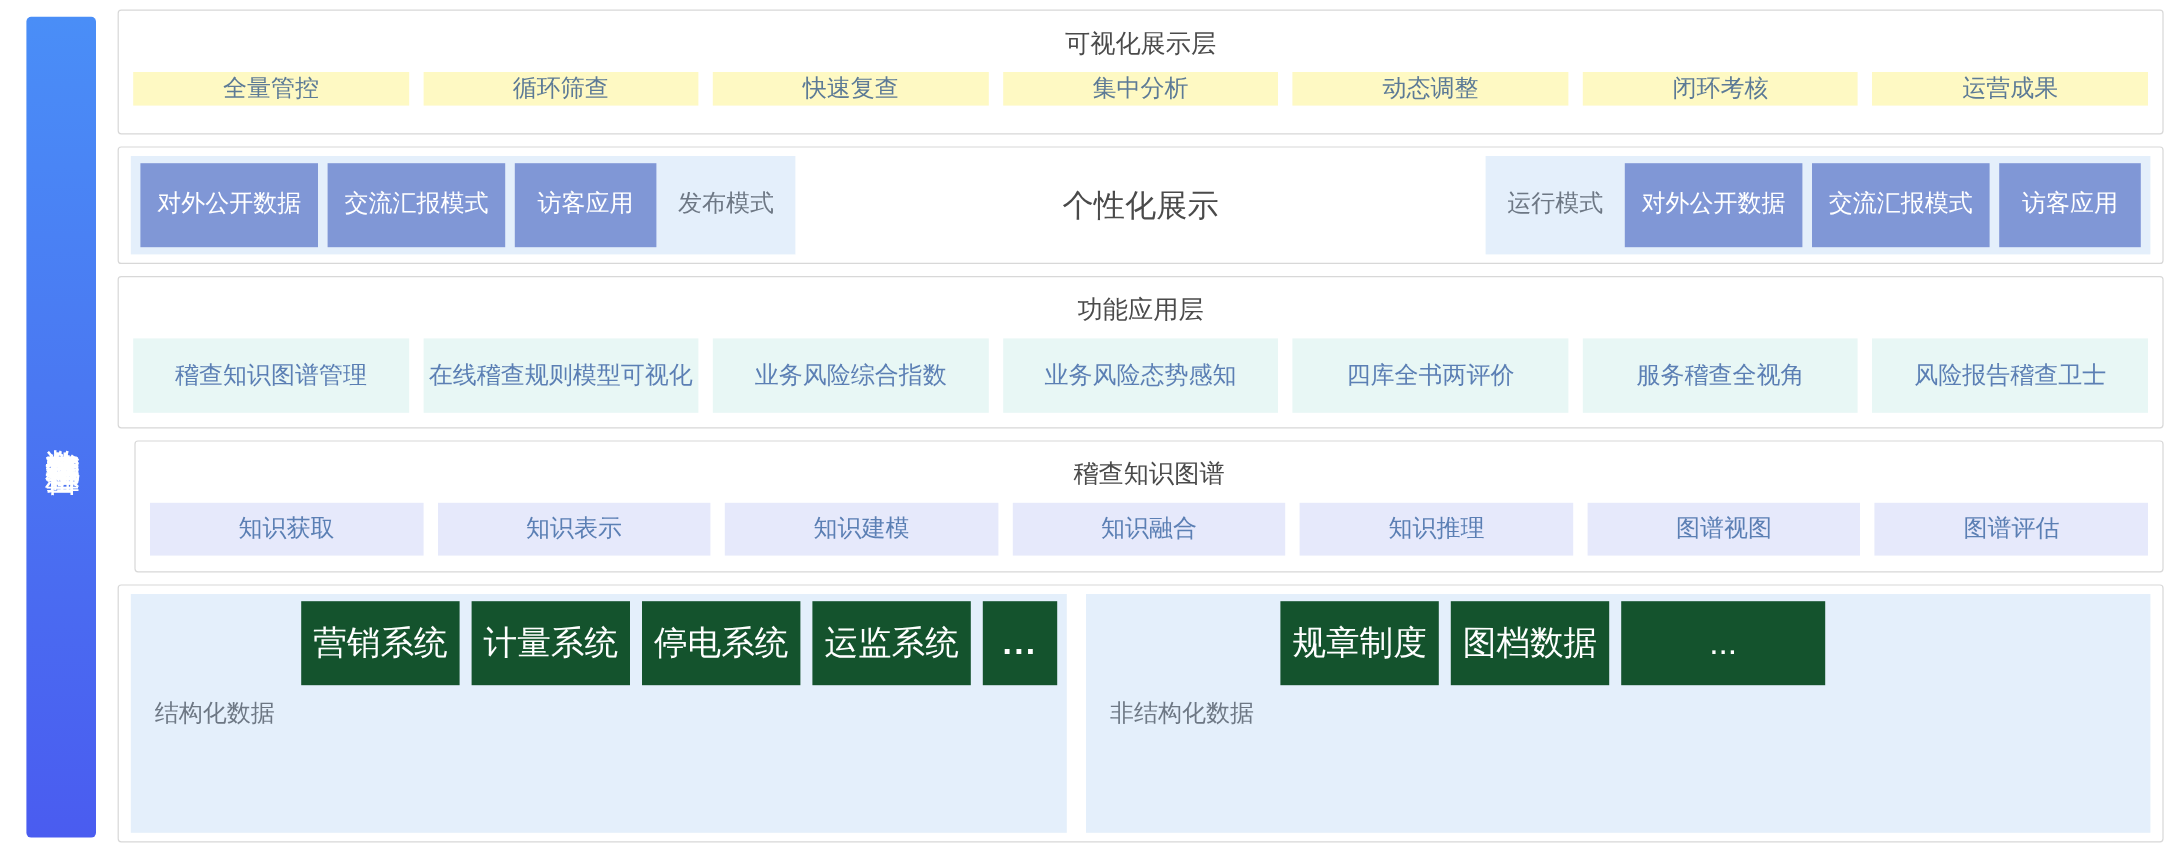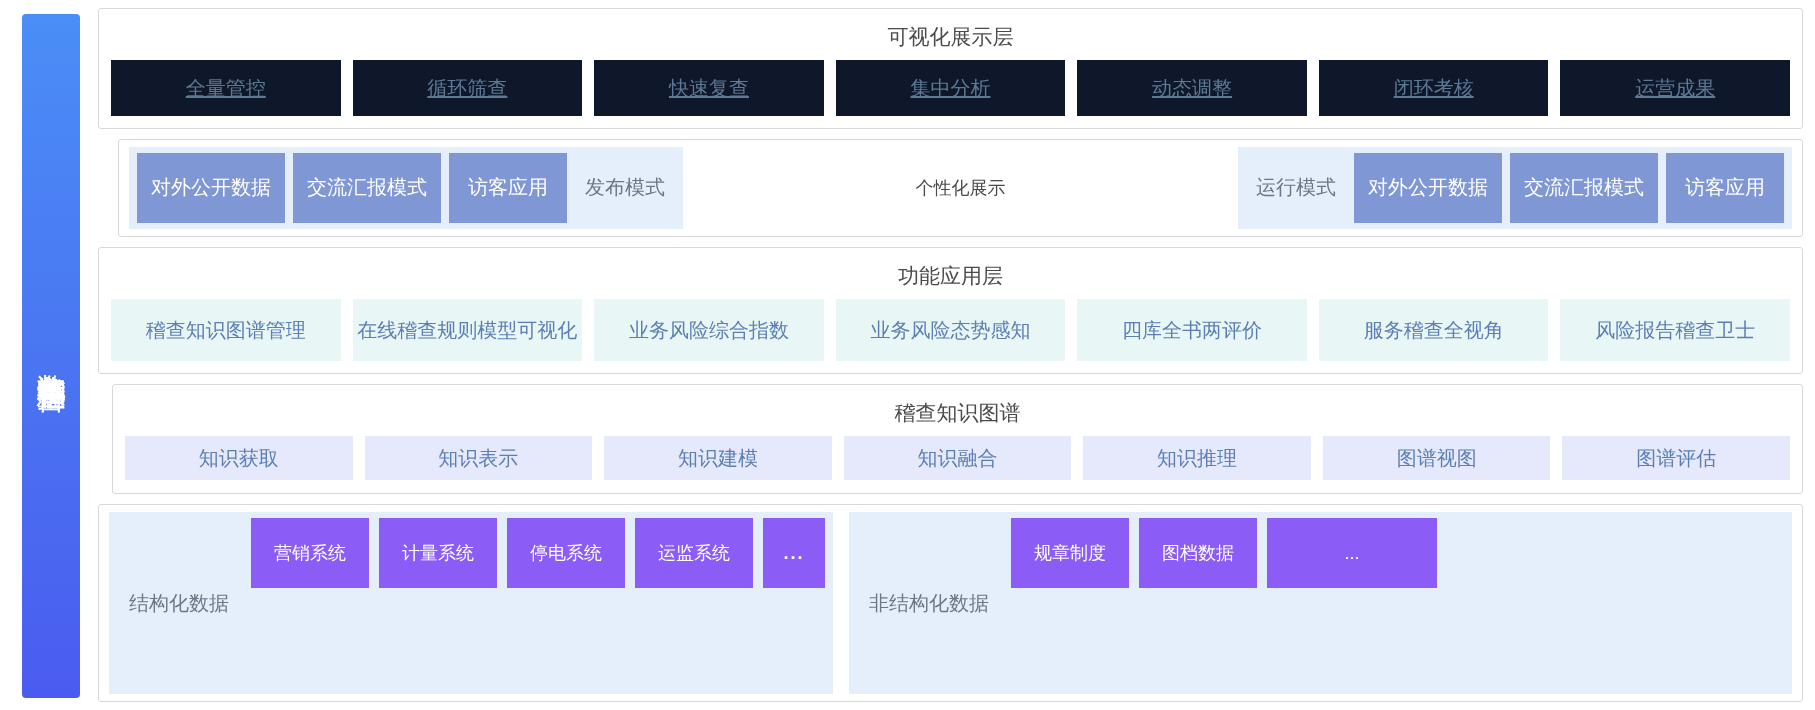--- a/index.html
+++ b/index.html
@@ -89,50 +89,48 @@
     justify-content: center;
     text-align: center;
     font-size: 20px;
     line-height: 1.3;
     box-sizing: border-box;
     padding: 6px 4px;
   }
 
   
   .band-vis .chip {
-    background: #0f172a;
+    background: #fef9c3;
     color: #5c7a96;
-    height: 56px;
-    text-decoration: underline;
+    height: 28px;
   }
 
   
   .band-mode {
     padding: 7px 10px;
     flex-direction: row;
     align-items: stretch;
     gap: 0;
-    margin-left: 20px;
   }
   .mode-group {
     display: flex;
     align-items: stretch;
     background: #e4effb;
     gap: 8px;
     padding: 6px 8px;
     box-sizing: border-box;
   }
   .mode-center {
     flex: 1 1 auto;
     display: flex;
     align-items: center;
     justify-content: center;
     background: #ffffff;
     color: #4a4a4a;
-    font-size: 18px;
+    font-size: 26px;
     padding: 0 20px;
   }
   .mode-chip {
     background: #8097d6;
     color: #ffffff;
     font-size: 20px;
     line-height: 1.28;
     display: flex;
     align-items: center;
     justify-content: center;
@@ -193,23 +191,23 @@
     line-height: 1.3;
     display: flex;
     align-items: center;
     justify-content: center;
     text-align: center;
     padding: 4px 12px;
     min-width: 76px;
     box-sizing: border-box;
   }
   .data-chip {
-    background: #8b5cf6;
+    background: #14532d;
     color: #ffffff;
-    font-size: 18px;
+    font-size: 28px;
     display: flex;
     align-items: center;
     justify-content: center;
     text-align: center;
     padding: 4px 10px;
     min-width: 118px;
     height: 70px;
     box-sizing: border-box;
   }
   .data-chip.ellipsis { min-width: 62px; font-weight: 700; letter-spacing: 2px; }

